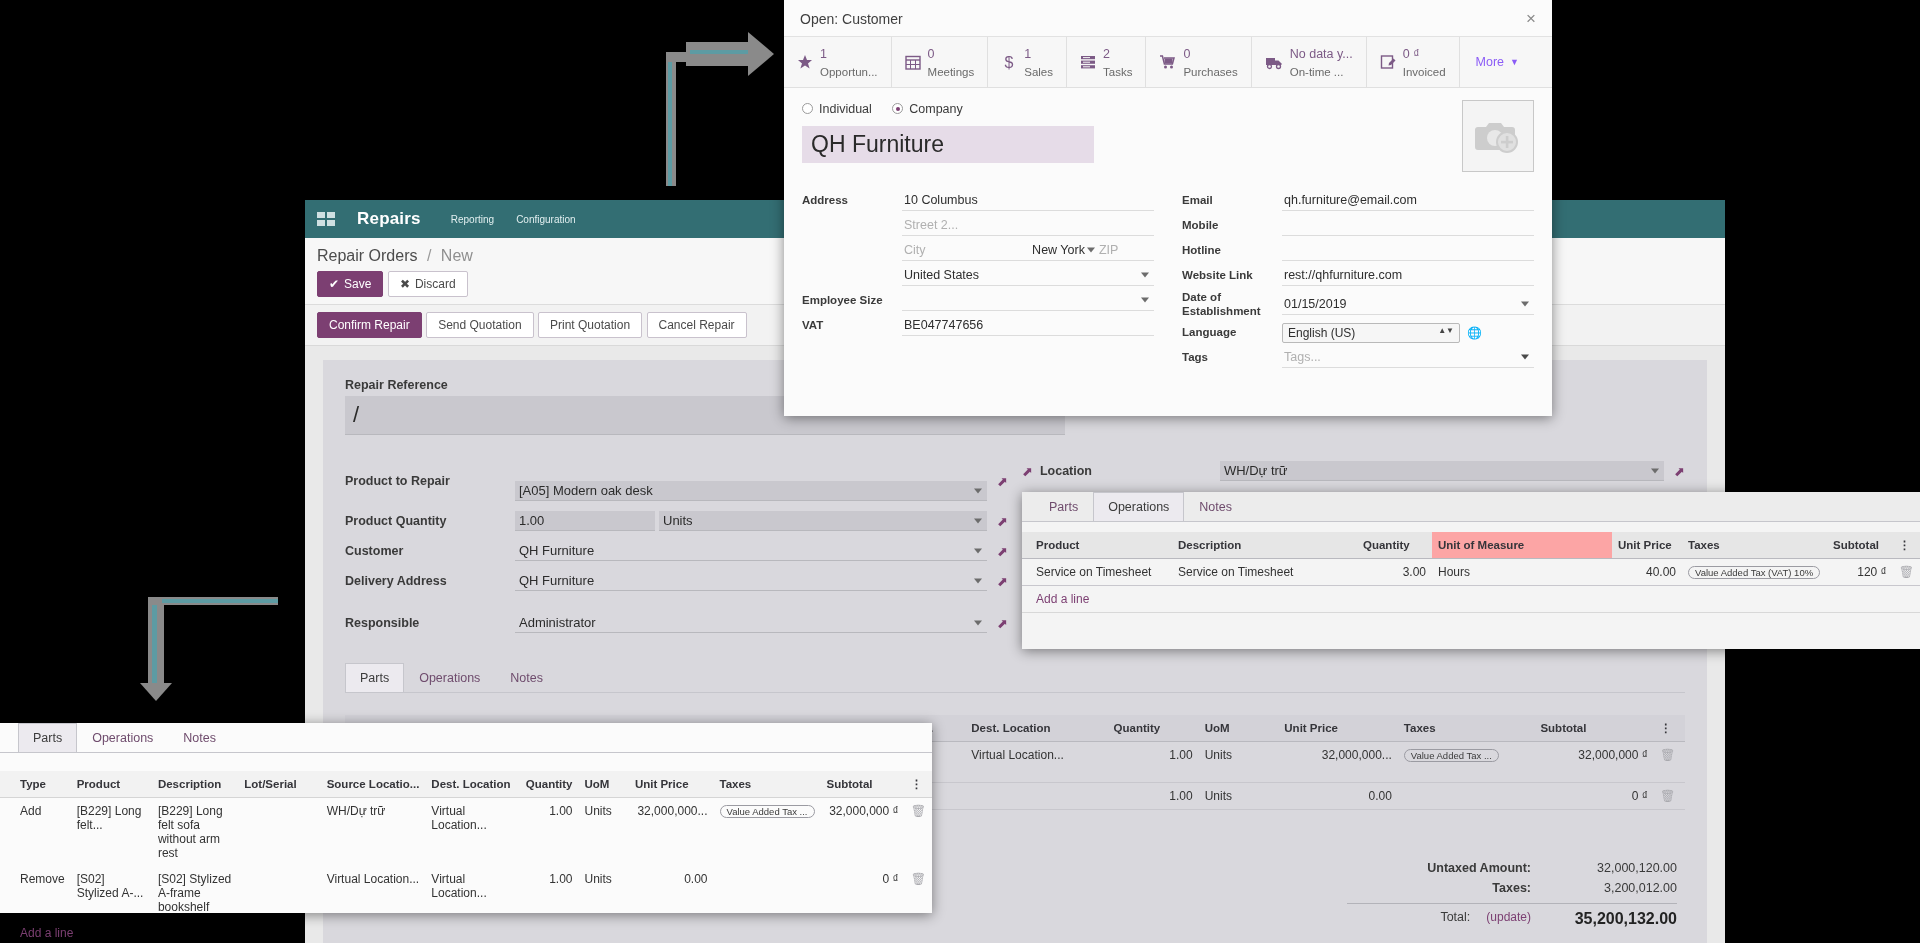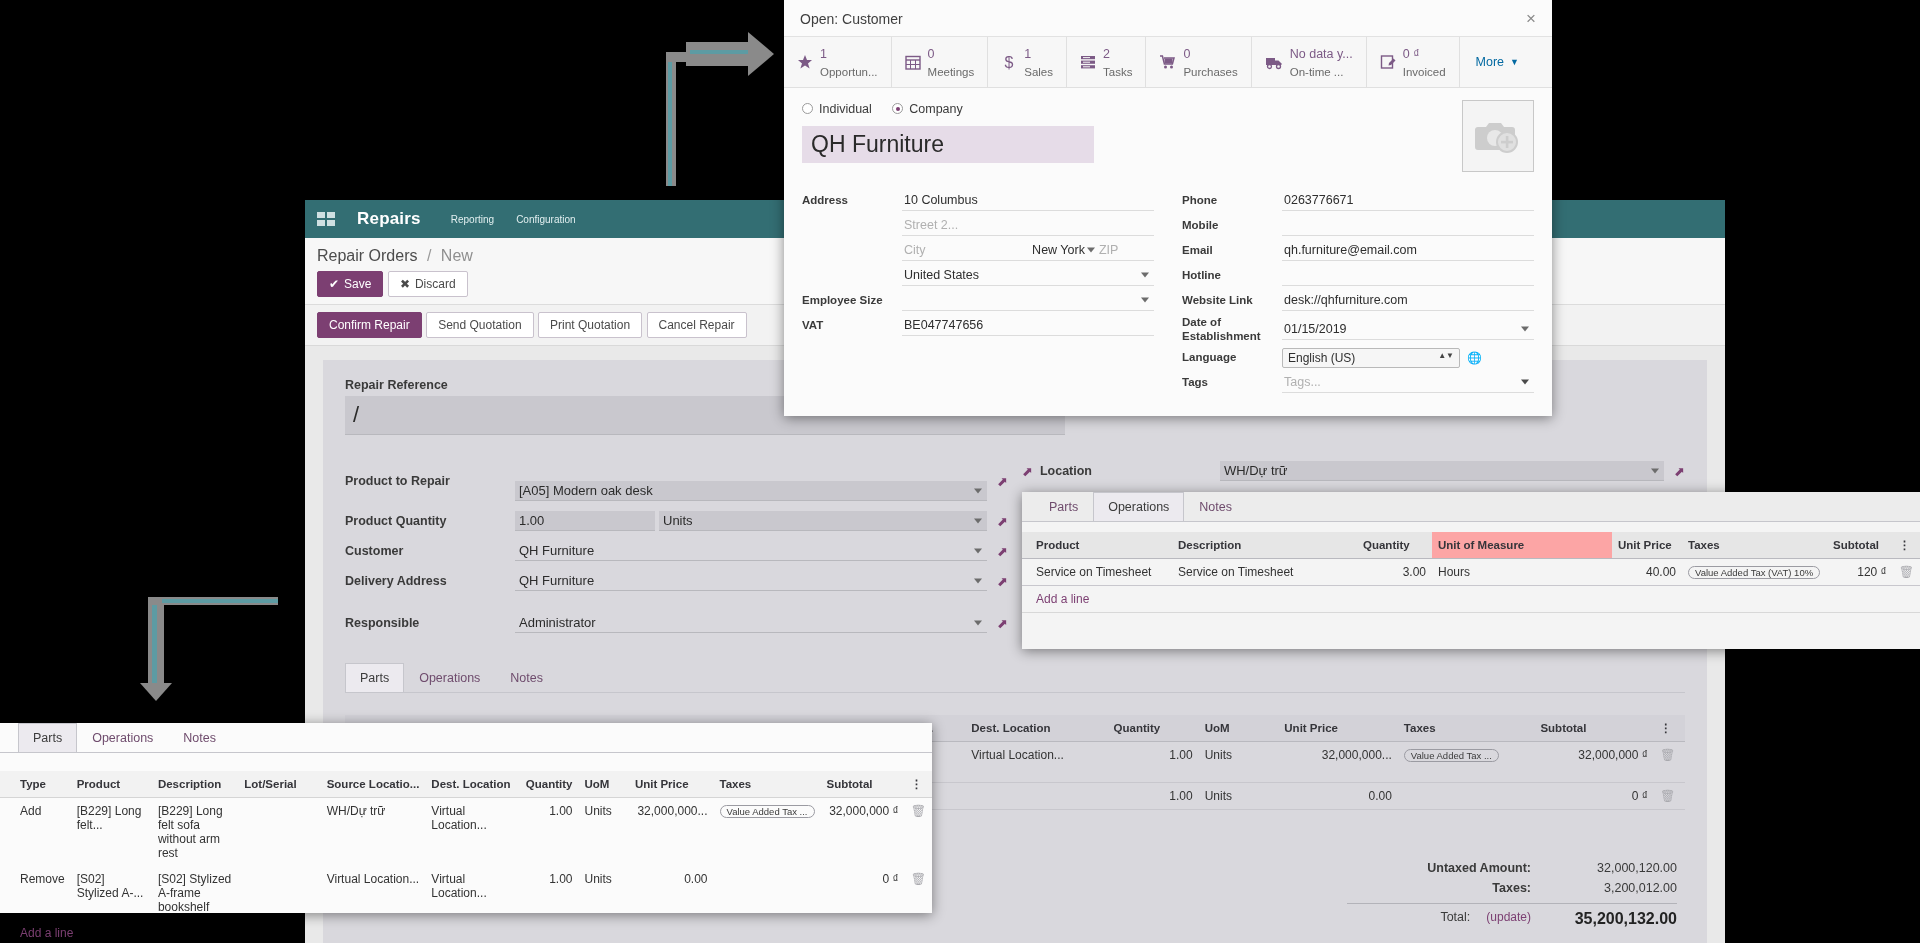--- a/index.html
+++ b/index.html
@@ -80,21 +80,21 @@
   .dlg-head { display: flex; align-items: center; justify-content: space-between;
               padding: 10px 16px 9px 16px; border-bottom: 1px solid #e2e2e2; }
   .dlg-title { font-size: 14px; color: #3f3f3f; }
   .dlg-x { color: #8a8a8a; font-size: 17px; cursor: pointer; line-height: 1; }
   .statbar { display: flex; border-bottom: 1px solid #e0e0e0; background: #f7f7f7; }
   .stat { display: flex; align-items: center; gap: 7px; padding: 7px 13px; border-right: 1px solid #e0e0e0;
           color: #7c5a86; cursor: pointer; }
   .stat .sv { font-size: 12.5px; line-height: 1.05; }
   .stat .sl { font-size: 11.5px; line-height: 1.15; color: #6a6a6a; white-space: nowrap; }
   .stat svg { display: block; }
-  .more { display: flex; align-items: center; gap: 6px; padding: 7px 16px; font-size: 12.5px; color: #0369a1; cursor: pointer; }
+  .more { display: flex; align-items: center; gap: 6px; padding: 7px 16px; font-size: 12.5px; color: #8b5cf6; cursor: pointer; }
 
   .dlg-body { padding: 12px 18px; }
   .radio { display: inline-flex; align-items: center; gap: 6px; font-size: 12.5px; color: #3a3a3a; margin-right: 16px; cursor: pointer; }
   .rdot { width: 11px; height: 11px; border-radius: 50%; border: 1px solid #9b9b9b; background: #fff; display: inline-block; position: relative; }
   .rdot.on::after { content:""; position: absolute; left: 2.5px; top: 2.5px; width: 4px; height: 4px; border-radius: 50%; background: #7c3f72; }
   .nameinput { background: #e6dce8; font-size: 23px; color: #2a2a2a; padding: 5px 9px; width: 292px; margin-top: 8px; }
   .avatarbox { width: 72px; height: 72px; border: 1px solid #c8c8c8; background: #f4f4f4;
                display:flex; align-items:center; justify-content:center; }
   .cform { display: flex; gap: 28px; margin-top: 16px; font-size: 12px; }
   .ccol { flex: 1; }
@@ -557,38 +557,34 @@
               </span>
           </div>
           <div class="crow">
             <span class="ck">VAT</span>
             <span class="cv">BE047747656</span>
           </div>
         </div>
 
         <div class="ccol">
           <div class="crow">
-            <span class="ck">Phone</span>
-            <span class="cv">0263776671</span>
+            <span class="ck">Email</span>
+            <span class="cv">qh.furniture@email.com</span>
           </div>
           <div class="crow">
             <span class="ck">Mobile</span>
             <span class="cv"></span>
           </div>
           <div class="crow">
-            <span class="ck">Email</span>
-            <span class="cv">qh.furniture@email.com</span>
-          </div>
-          <div class="crow">
             <span class="ck">Hotline</span>
             <span class="cv"></span>
           </div>
           <div class="crow">
             <span class="ck">Website Link</span>
-            <span class="cv">desk://qhfurniture.com</span>
+            <span class="cv">rest://qhfurniture.com</span>
           </div>
           <div class="crow" style="min-height:32px;">
             <span class="ck">Date of Establishment</span>
             <span class="cv" style="padding-right:16px;">01/15/2019<i class="caret"></i></span>
           </div>
           <div class="crow">
             <span class="ck">Language</span>
             <span style="flex:1;display:flex;align-items:center;">
               <span class="selbox">English (US)<i class="spin">▲▼</i></span>
               <span class="globe">🌐</span>

